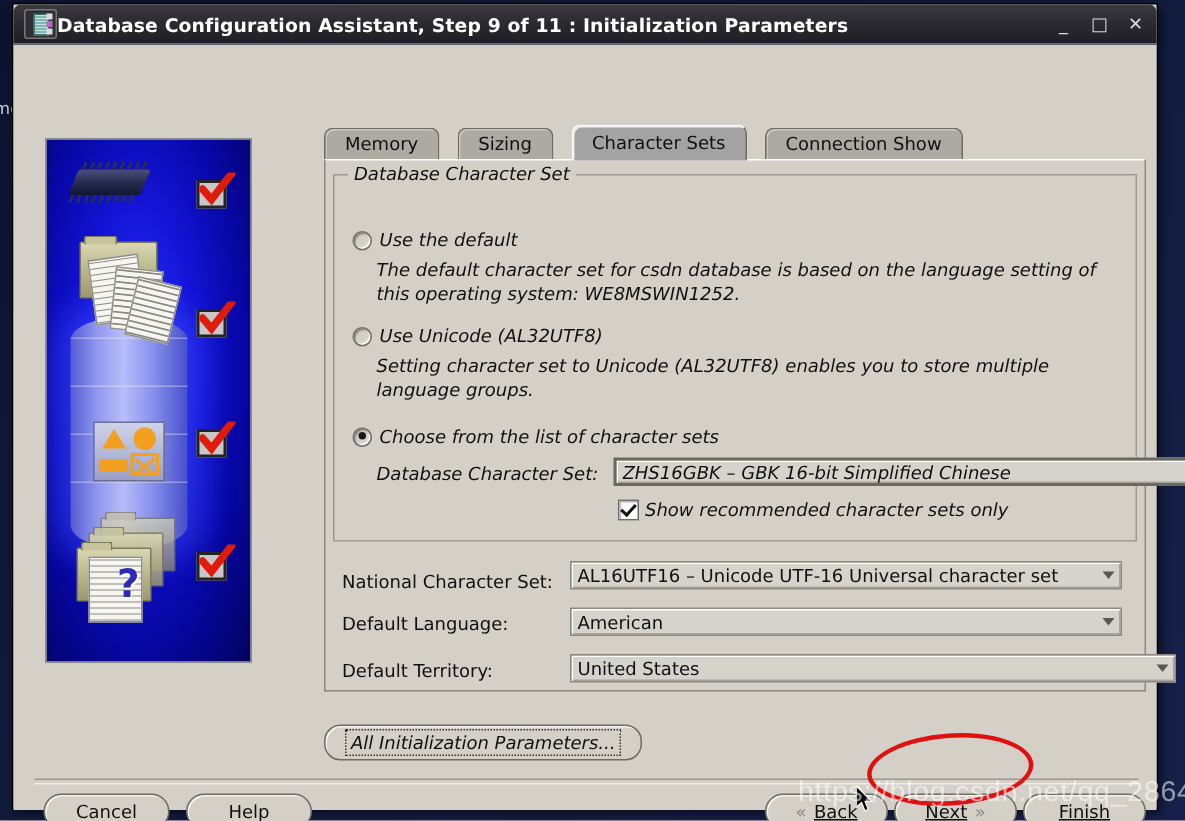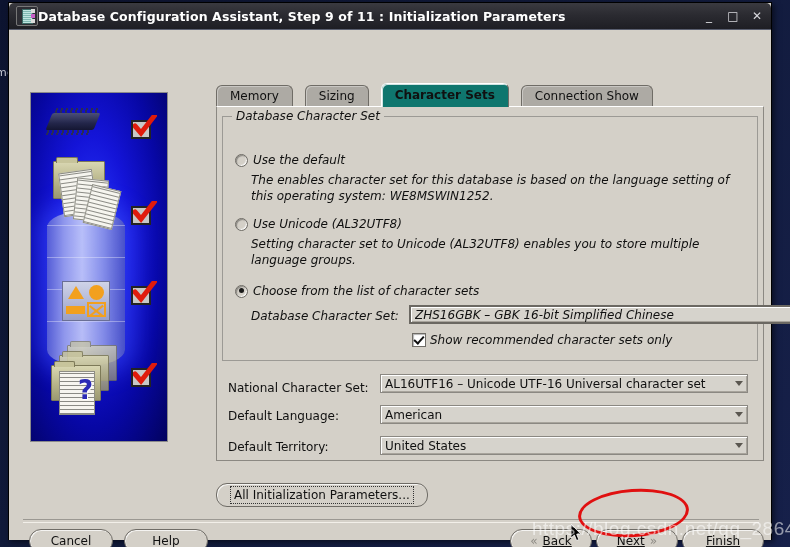--- a/index.html
+++ b/index.html
@@ -182,25 +182,25 @@
     padding: 0 13px;
     font-size: 12px; color: #101010;
     background: #adaaa4;
     border: 1px solid #6f6c66;
     border-bottom: none;
     border-radius: 6px 6px 0 0;
     box-shadow: inset 1px 1px 0 rgba(255,255,255,.35);
     cursor: default; white-space: nowrap;
   }
   .tab.selected {
-    background: #0f766e;
+    background: #a3a3a3;
     height: 23px; line-height: 23px;
     border-color: #fff #6f6c66 #d4d0c8 #fff;
     box-shadow: inset 1px 1px 0 rgba(255,255,255,.8);
-    position: relative; z-index: 3; font-weight: bold;
+    position: relative; z-index: 3;
   }
 
   
   #tabpanel {
     position: absolute; left: 207px; top: 76px;
     width: 548px; height: 355px;
     background: #d4d0c8;
     border: 1px solid #8b8882;
     border-top: 1px solid #ffffff;
     box-sizing: border-box;
@@ -280,21 +280,21 @@
     position: absolute; left: 207px; top: 453px;
     height: 22px; padding: 0 13px;
     background: #d4d0c8;
     border: 1px solid #6f6c66;
     border-radius: 11px;
     box-shadow: inset 1px 1px 0 rgba(255,255,255,.75);
     font-size: 12px; color: #101010;
     display: flex; align-items: center; cursor: default;
   }
   #allparams-btn .inner {
-    border: 1px dotted #333; padding: 1px 3px;
+    border: 1px dotted #333; padding: 1px 3px; font-style: italic;
   }
 
   #sep {
     position: absolute; left: 14px; top: 489px;
     width: 736px; height: 2px;
     border-top: 1px solid #9b9892;
     border-bottom: 1px solid #f2efe9;
   }
 
   .btn {
@@ -424,21 +424,21 @@
 
     <div id="tabpanel">
 
       <div class="groupbox">
         <div class="legend">Database Character Set</div>
 
         <div class="radio-row" style="left:12px; top:36px;">
           <span class="radio"></span>
           <span>Use the default</span>
         </div>
-        <div class="helptext" style="left:28px; top:55px; width:486px;">The enables character set for this database is based on the language setting of this operating system: WE8MSWIN1252.</div>
+        <div class="helptext" style="left:28px; top:55px; width:486px;">The default character set for csdn database is based on the language setting of this operating system: WE8MSWIN1252.</div>
 
         <div class="radio-row" style="left:12px; top:100px;">
           <span class="radio"></span>
           <span>Use Unicode (AL32UTF8)</span>
         </div>
         <div class="helptext" style="left:28px; top:119px; width:486px;">Setting character set to Unicode (AL32UTF8) enables you to store multiple language groups.</div>
 
         <div class="radio-row" style="left:12px; top:167px;">
           <span class="radio checked"></span>
           <span>Choose from the list of character sets</span>
@@ -462,21 +462,21 @@
         <span class="arrow"></span>
       </div>
 
       <div class="field-label" style="left:11px; top:302px;">Default Language:</div>
       <div class="combo" style="left:163px; top:298px; width:368px;">
         <span class="val">American</span>
         <span class="arrow"></span>
       </div>
 
       <div class="field-label" style="left:11px; top:333px;">Default Territory:</div>
-      <div class="combo" style="left:163px; top:329px; width:368px;">
+      <div class="combo" style="left:163px; top:329px; width:404px;">
         <span class="val">United States</span>
         <span class="arrow"></span>
       </div>
     </div>
 
     <div id="allparams-btn">
       <span class="inner">All Initialization Parameters...</span>
     </div>
 
     <div id="sep"></div>

